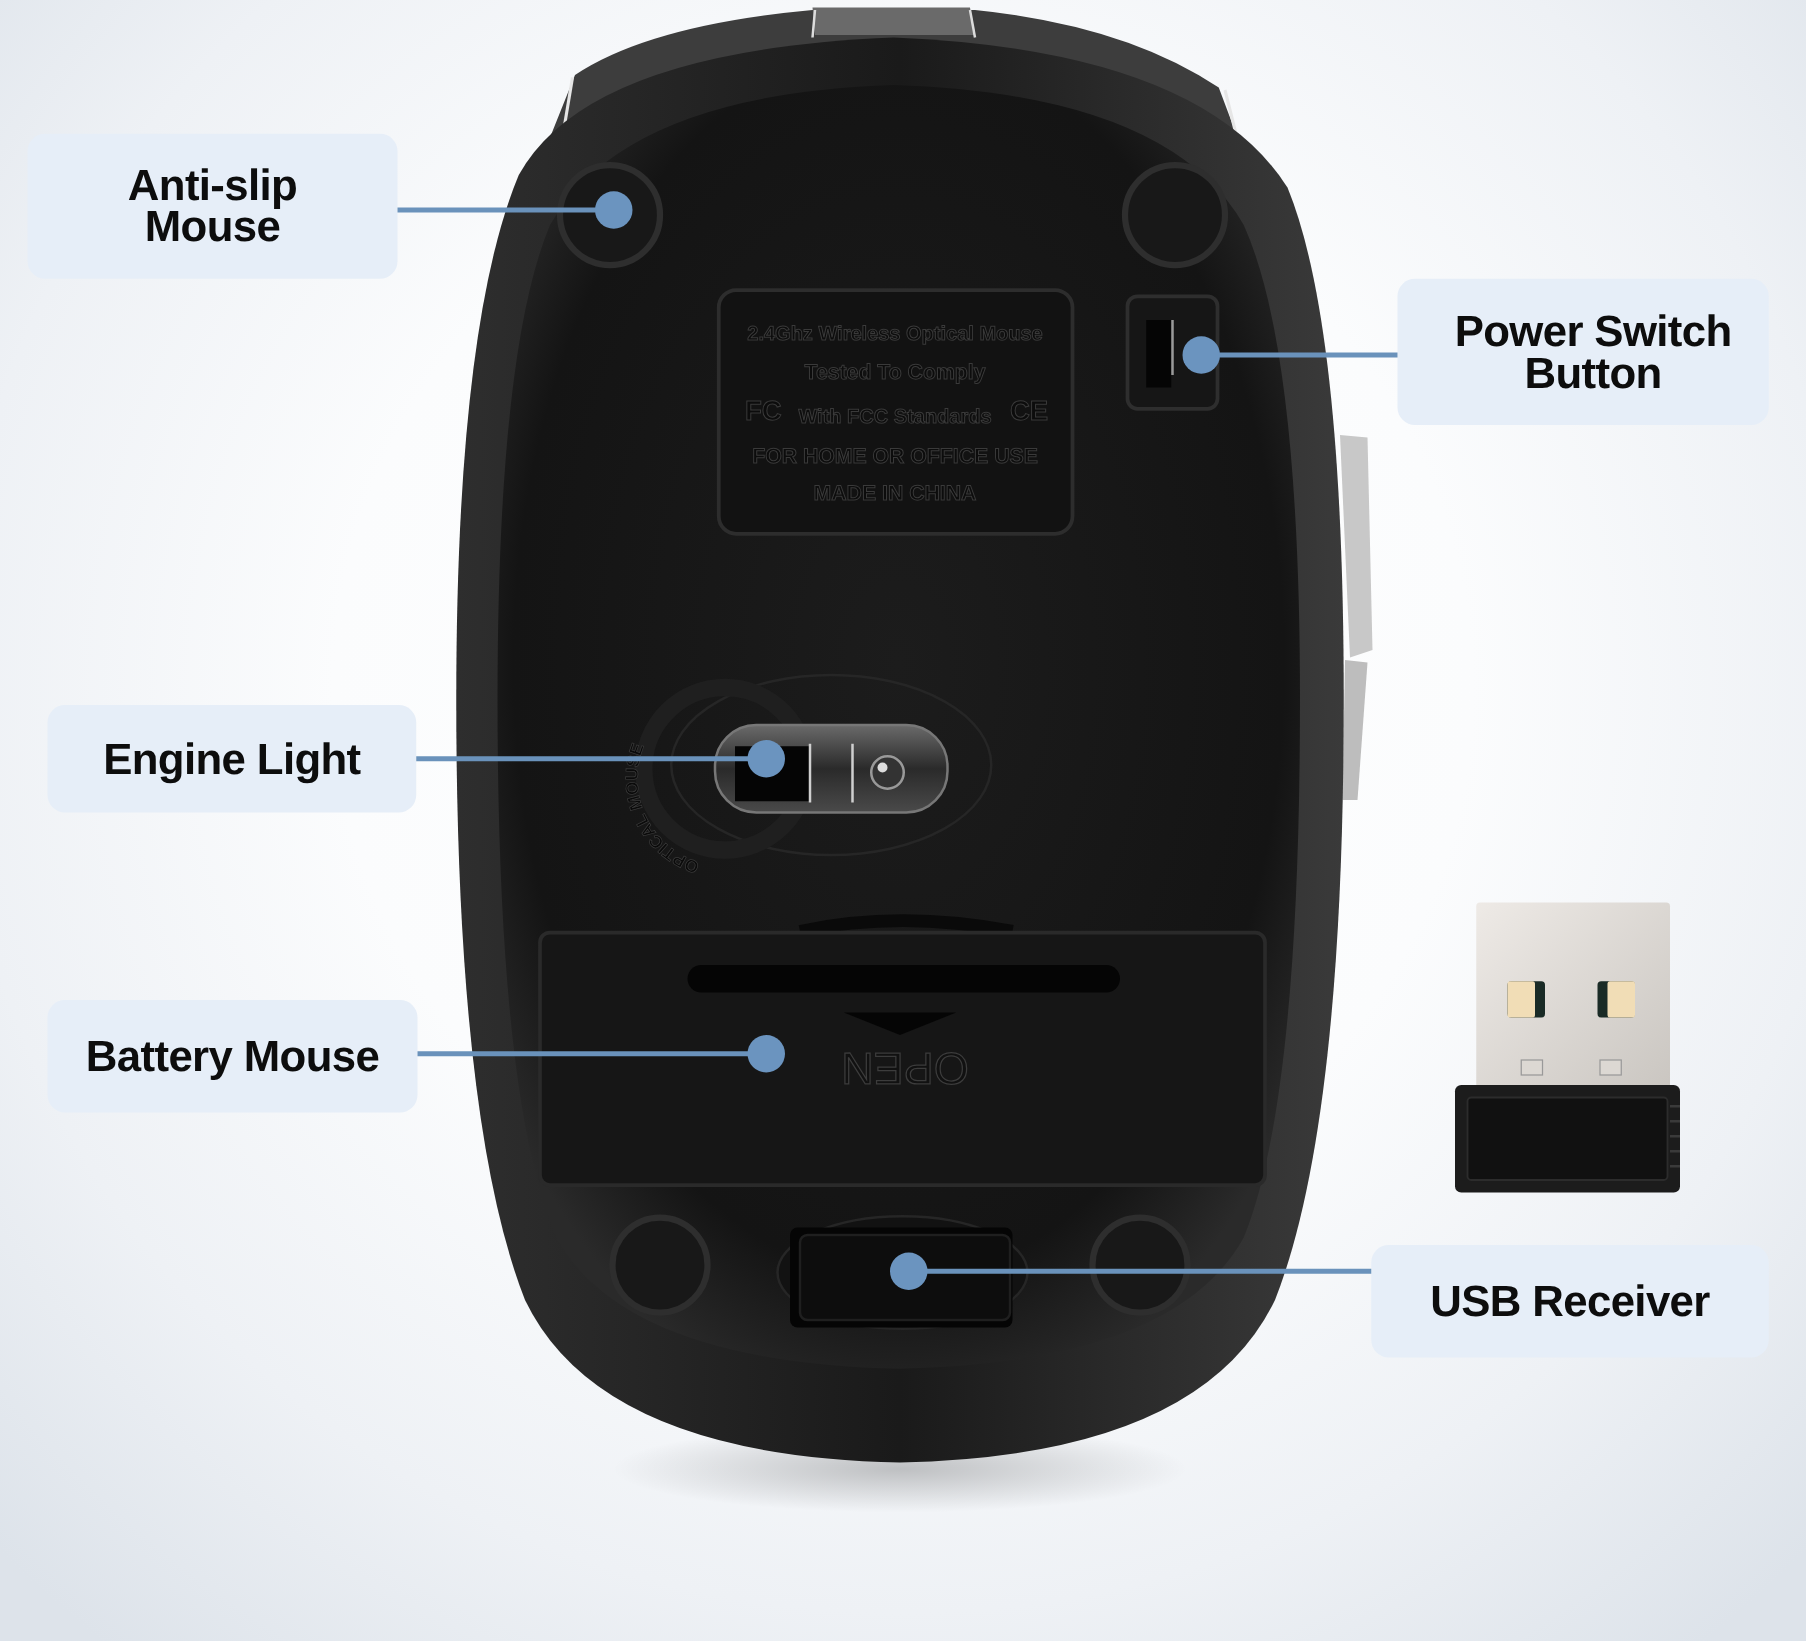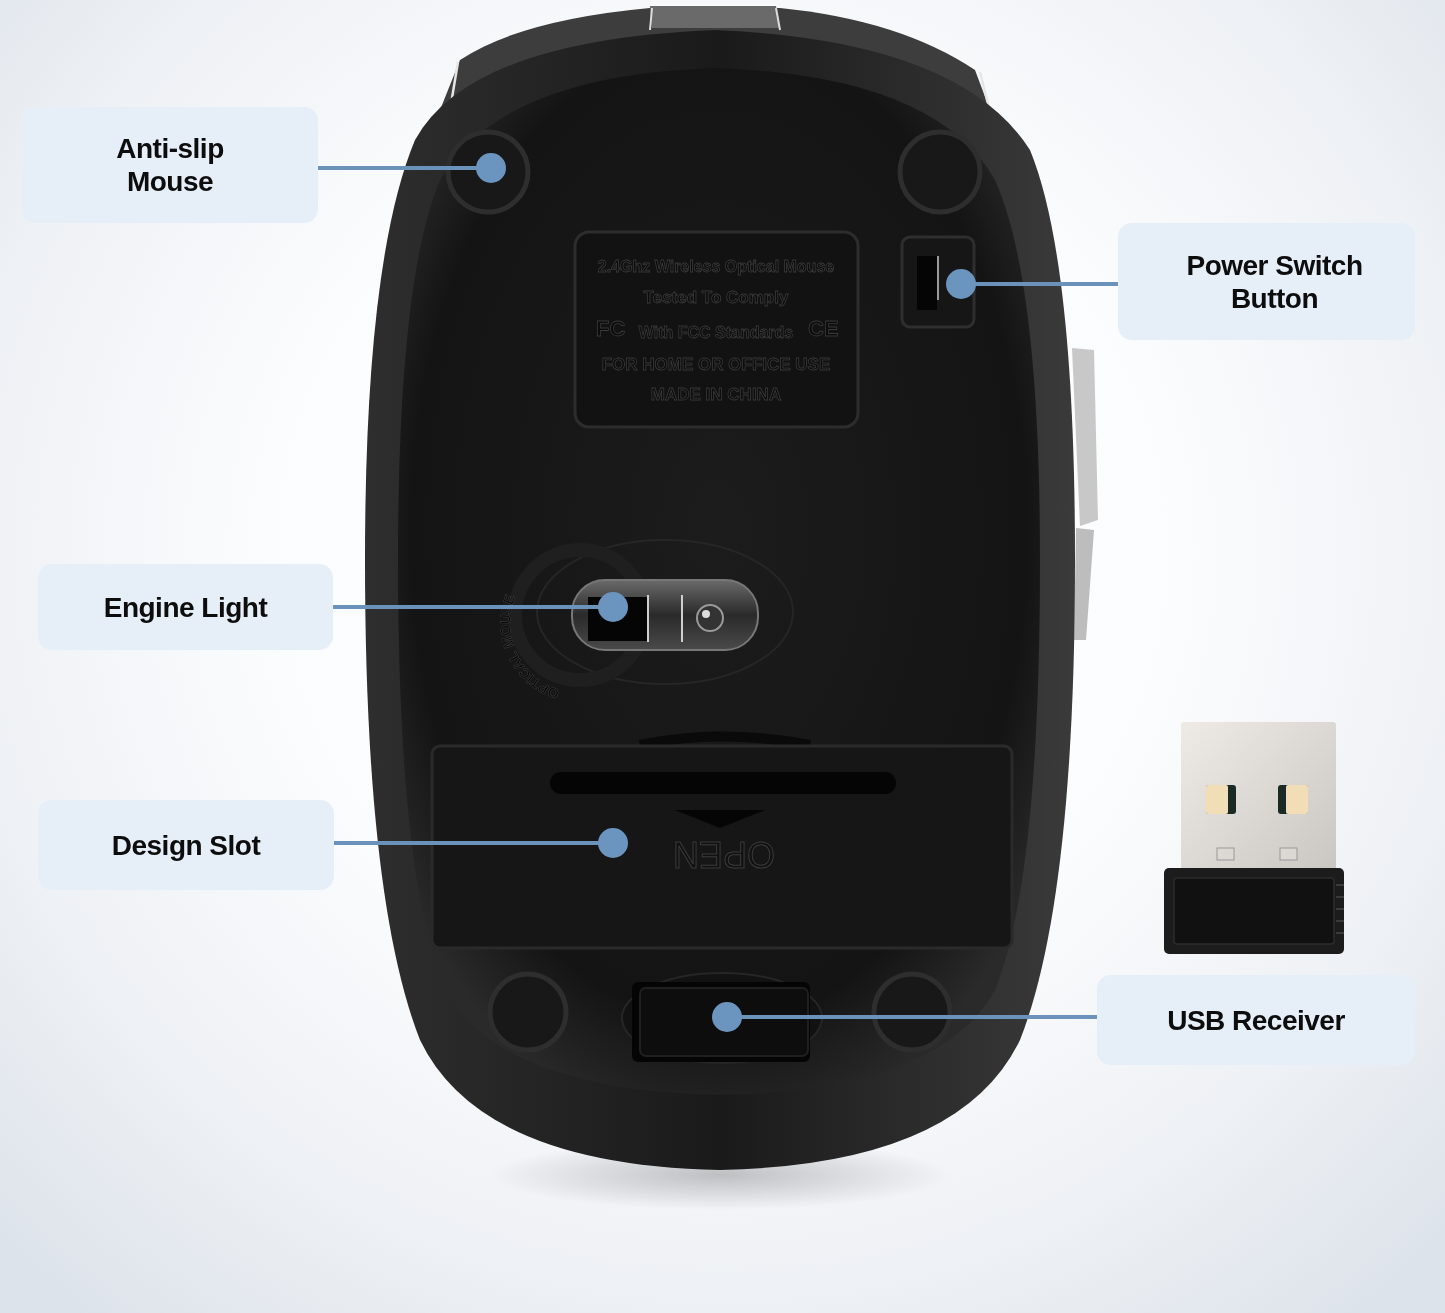--- a/index.html
+++ b/index.html
@@ -10,21 +10,21 @@
     background: radial-gradient(ellipse 70% 75% at 50% 42%, #ffffff 0%, #fbfcfd 45%, #eef1f5 75%, #dde3ea 100%);
   }
   .callout {
     position: absolute;
     background: #e6eef8;
     border-radius: 14px;
     display: flex; align-items: center; justify-content: center;
     text-align: center;
     color: #0d0d0d;
     font-weight: 700;
-    font-size: 28px;
+    font-size: 35px;
     line-height: 33px;
     letter-spacing: -0.5px;
   }
   .callout span { display: block; }
   .leader {
     position: absolute;
     height: 4px;
     background: #6a92bb;
     z-index: 5;
   }
@@ -199,22 +199,22 @@
 <div class="leader" style="left:962px; top:282px; width:156px;"></div>
 <div class="dot" style="left:946px; top:269px;"></div>
 
 <div class="callout" style="left:38px; top:564px; width:295px; height:86px;">
   <span>Engine Light</span>
 </div>
 <div class="leader" style="left:333px; top:605px; width:282px;"></div>
 <div class="dot" style="left:598px; top:592px;"></div>
 
 <div class="callout" style="left:38px; top:800px; width:296px; height:90px;">
-  <span>Design Slot</span>
+  <span>Battery Mouse</span>
 </div>
 <div class="leader" style="left:334px; top:841px; width:278px;"></div>
 <div class="dot" style="left:598px; top:828px;"></div>
 
-<div class="callout" style="left:1097px; top:975px; width:318px; height:90px;">
+<div class="callout" style="left:1097px; top:996px; width:318px; height:90px;">
   <span>USB Receiver</span>
 </div>
 <div class="leader" style="left:728px; top:1015px; width:369px;"></div>
 <div class="dot" style="left:712px; top:1002px;"></div>
 
 </body></html>

